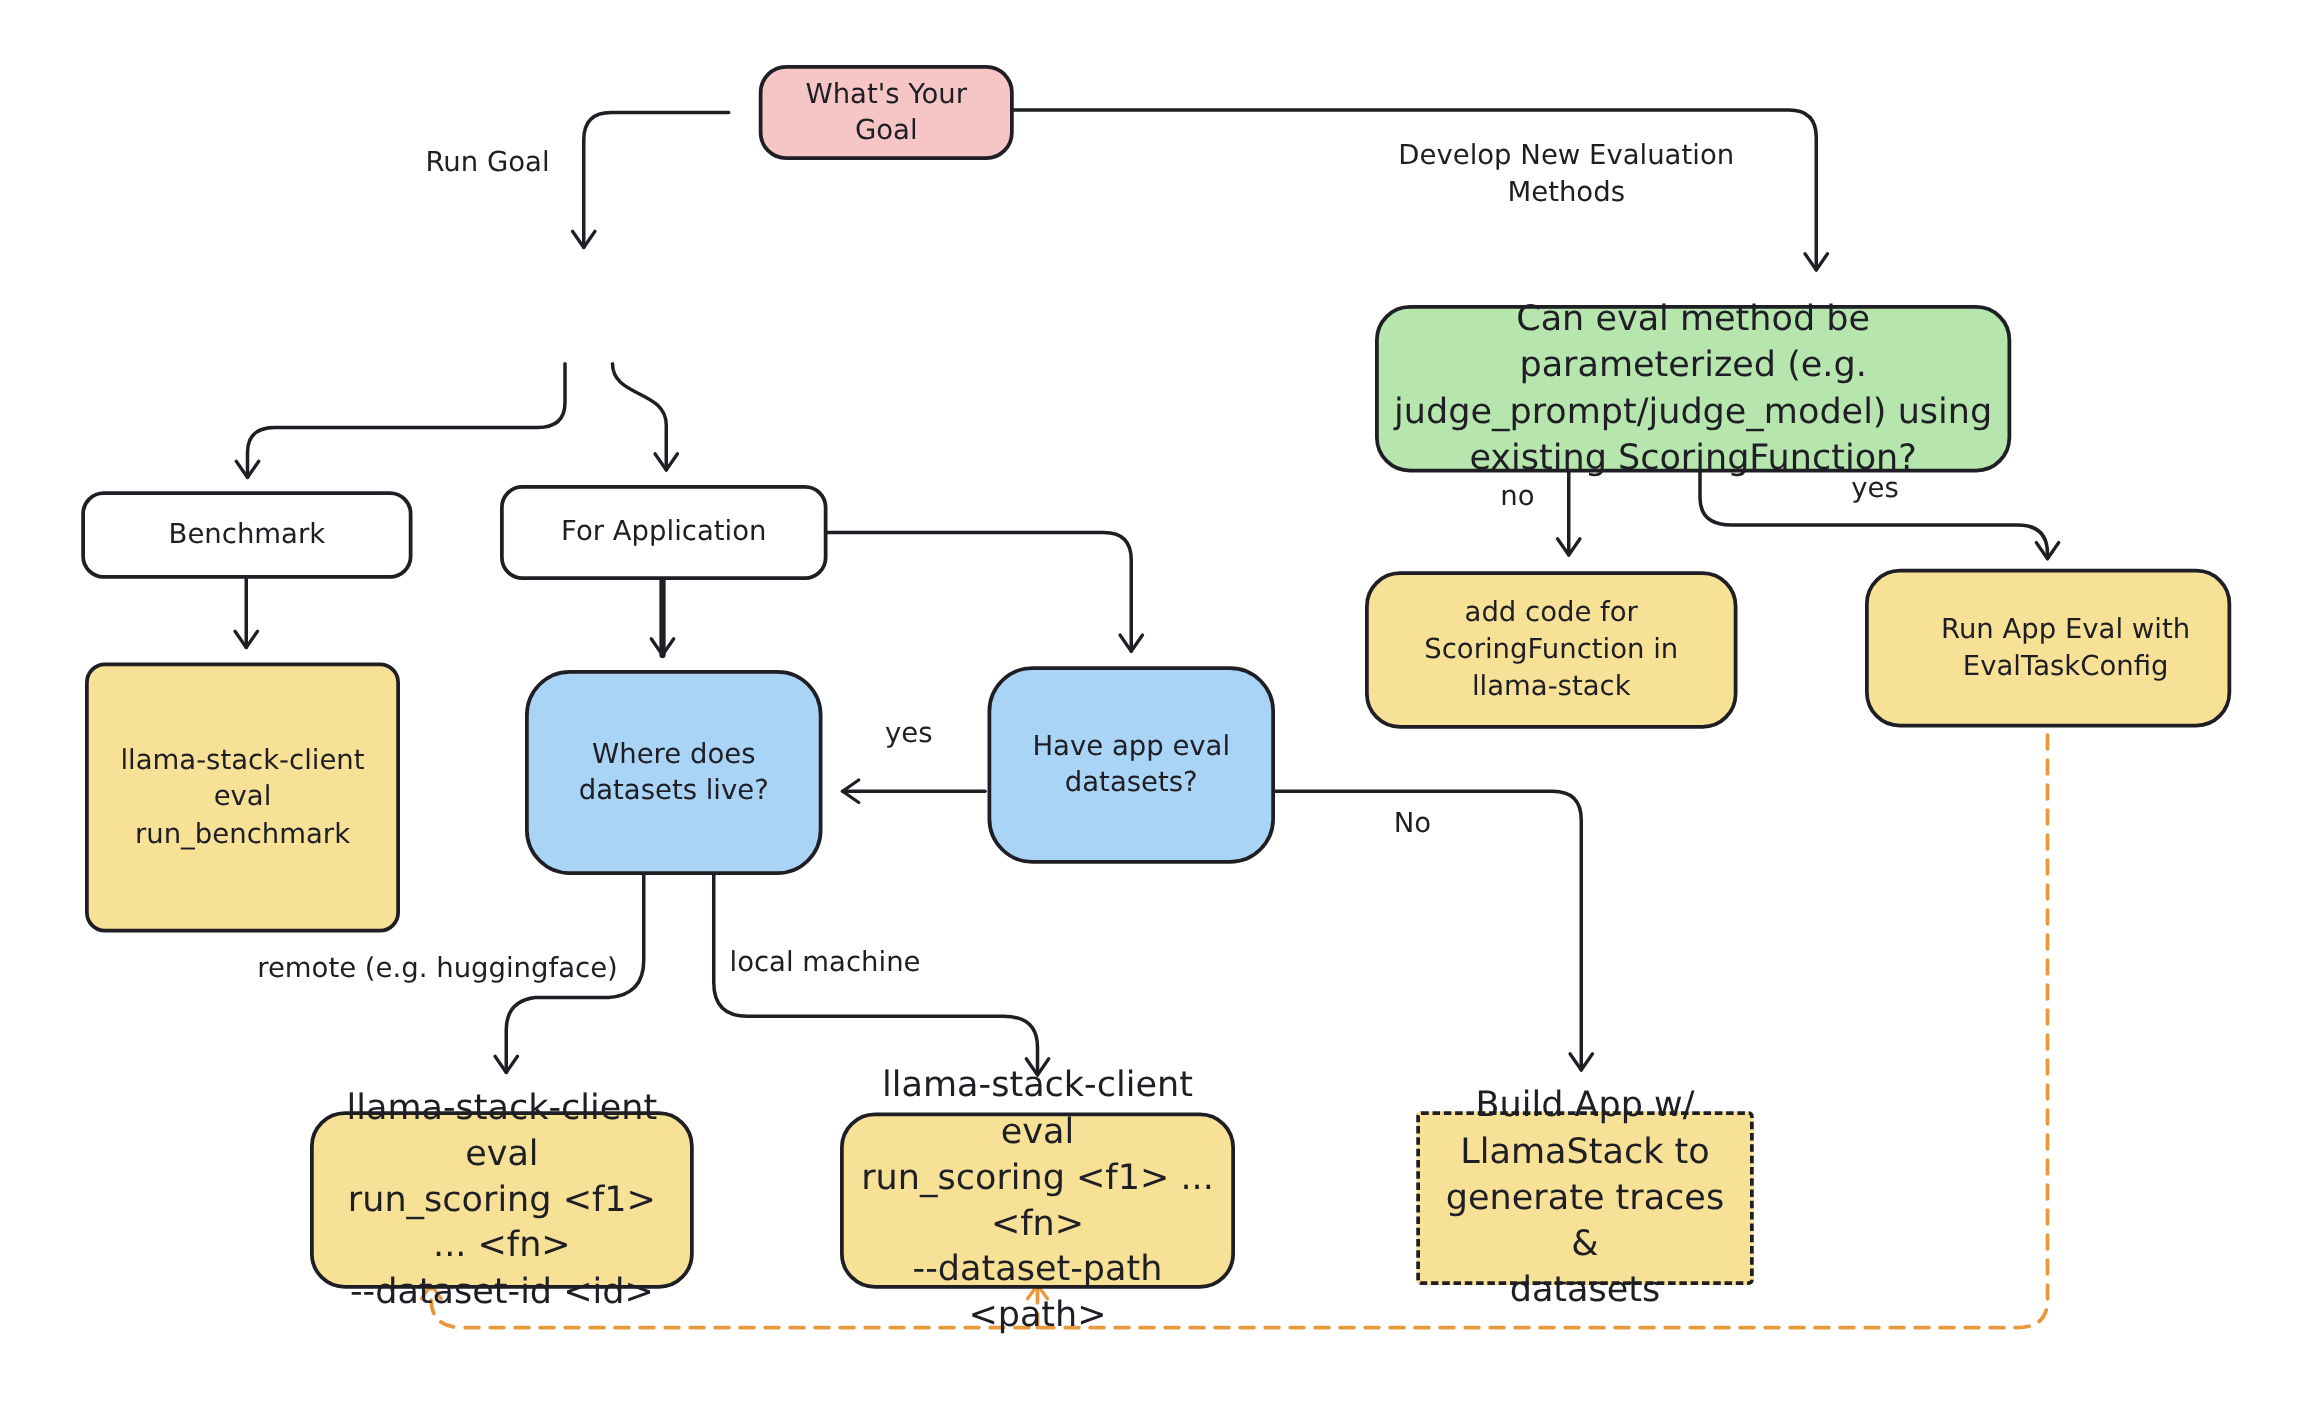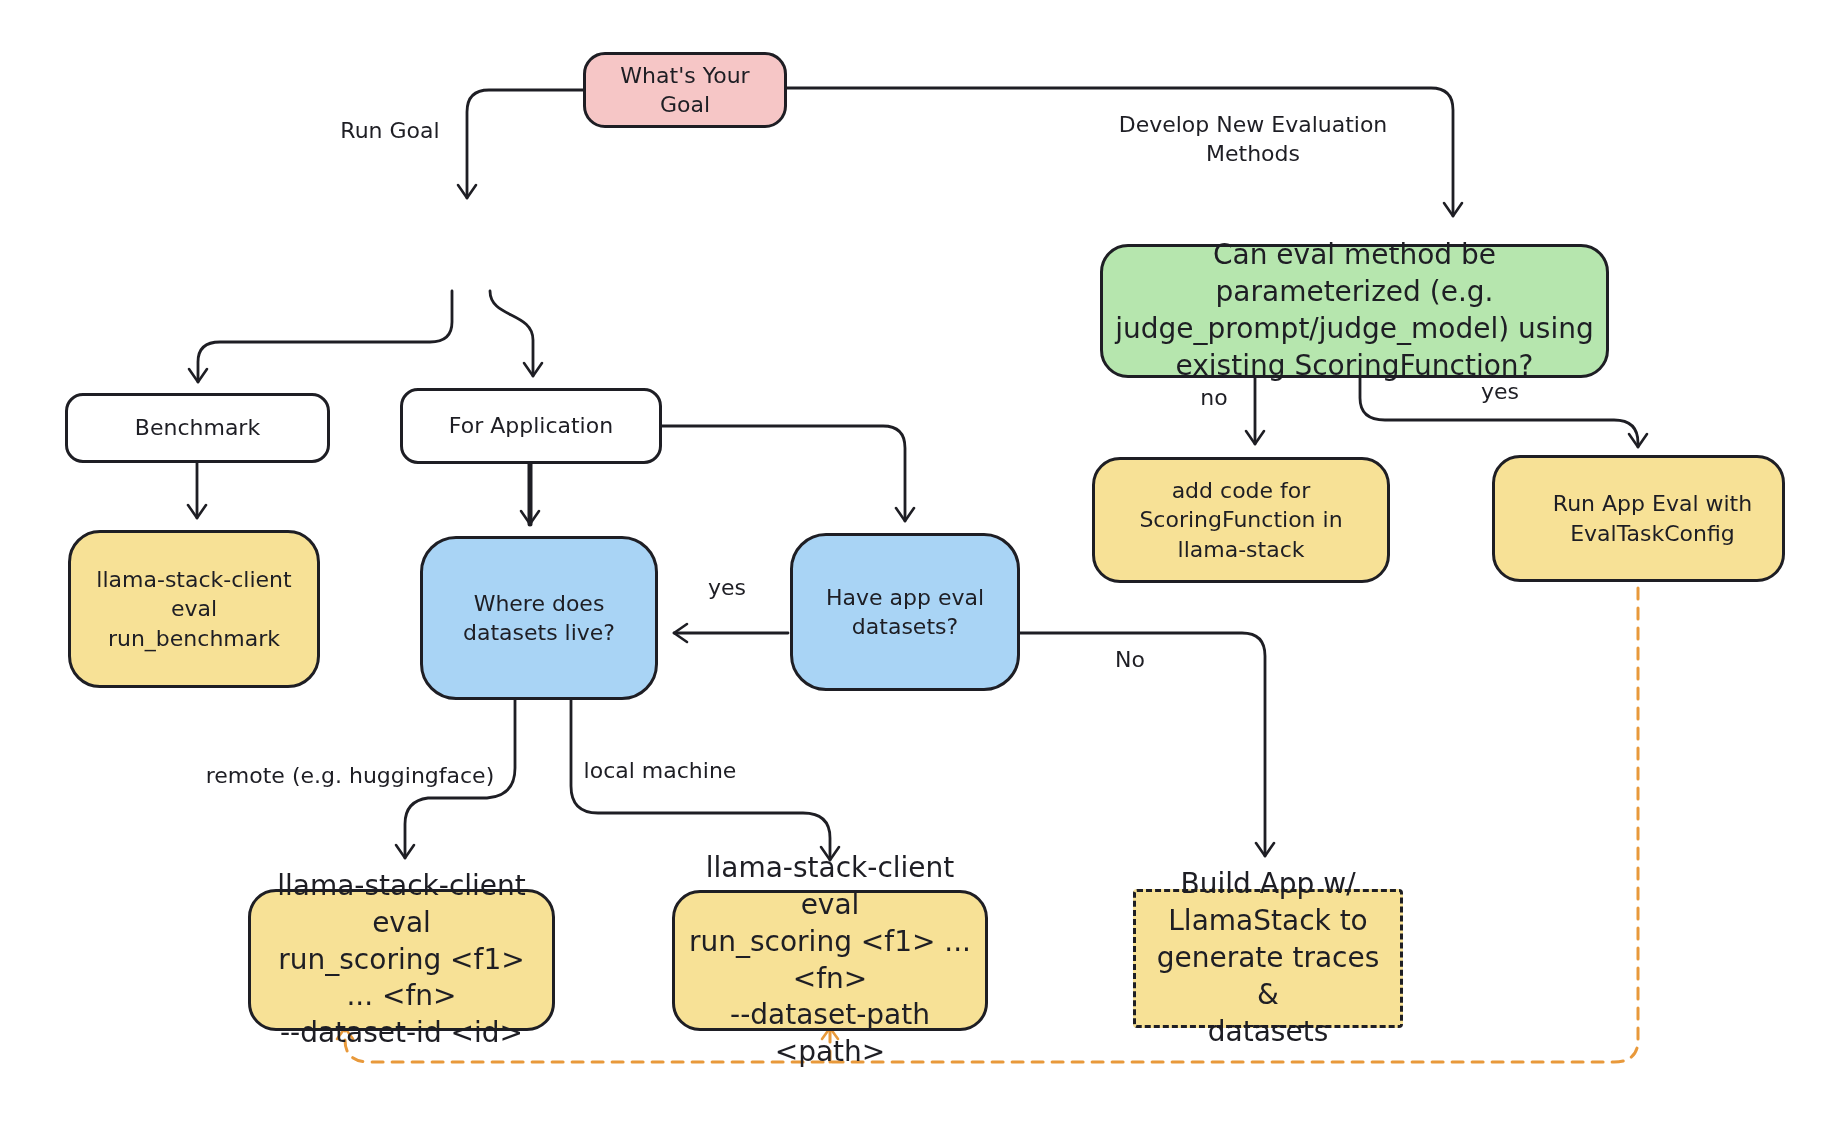--- a/index.html
+++ b/index.html
@@ -11,34 +11,34 @@
          font-family:"DejaVu Sans",sans-serif;color:var(--stroke);overflow:hidden;}
   #edges{position:absolute;left:0;top:0;}
   .epath{fill:none;stroke:var(--stroke);stroke-width:2.8;stroke-linecap:round;stroke-linejoin:round;}
   .epath.thick{stroke-width:5;}
   .epath.orange{stroke:var(--orange);stroke-width:3;stroke-dasharray:11 9;}
   .mk{fill:none;stroke:var(--stroke);stroke-width:2.6;stroke-linecap:round;stroke-linejoin:round;}
   .mko{fill:none;stroke:var(--orange);stroke-width:2.6;stroke-linecap:round;stroke-linejoin:round;}
   .node{position:absolute;display:flex;align-items:center;justify-content:center;
         border:3px solid var(--stroke);text-align:center;box-sizing:border-box;
         line-height:1.32;white-space:pre-line;padding:6px 12px;}
-  .pink{background:var(--pink);}  .green{background:var(--green);}
+  .pink{background:var(--pink);margin-left:24px;}  .green{background:var(--green);}
   .blue{background:var(--blue);}  .yellow{background:var(--yellow);}
   .white{background:#ffffff;}
   .dashed{border-style:dashed;}
   .elabel{position:absolute;transform:translate(-50%,-50%);font-size:22px;
           white-space:pre-line;text-align:center;line-height:1.3;}
   .fs21{font-size:28px;margin-top:16px;} .fs22{font-size:22px;}
   
   #n-goal{left:583px;top:52px;width:204px;height:76px;border-radius:22px;}
   #n-which{left:345px;top:210px;width:255px;height:80px;border-radius:22px;}
   #n-canparam{left:1100px;top:228px;width:509px;height:134px;border-radius:28px;}
   #n-benchmark{left:65px;top:393px;width:265px;height:70px;border-radius:18px;}
   #n-forapp{left:400px;top:388px;width:262px;height:76px;border-radius:18px;}
-  #n-runbench{left:68px;top:530px;width:252px;height:158px;border-radius:32px;}
+  #n-runbench{left:68px;top:530px;width:252px;height:216px;border-radius:16px;}
   #n-where{left:420px;top:536px;width:238px;height:164px;border-radius:36px;}
   #n-have{left:790px;top:533px;width:230px;height:158px;border-radius:36px;}
   #n-addcode{left:1092px;top:457px;width:298px;height:126px;border-radius:28px;}
   #n-runapp{left:1492px;top:455px;width:293px;height:127px;border-radius:28px;padding-left:40px;}
   #n-scoringid{left:248px;top:873px;width:307px;height:142px;border-radius:28px;}
   #n-scoringpath{left:672px;top:874px;width:316px;height:141px;border-radius:28px;}
   #n-buildapp{left:1133px;top:873px;width:270px;height:139px;border-radius:4px;}
   
   #l-runevals{left:390px;top:131px;}
   #l-develop{left:1253px;top:140px;width:340px;}

